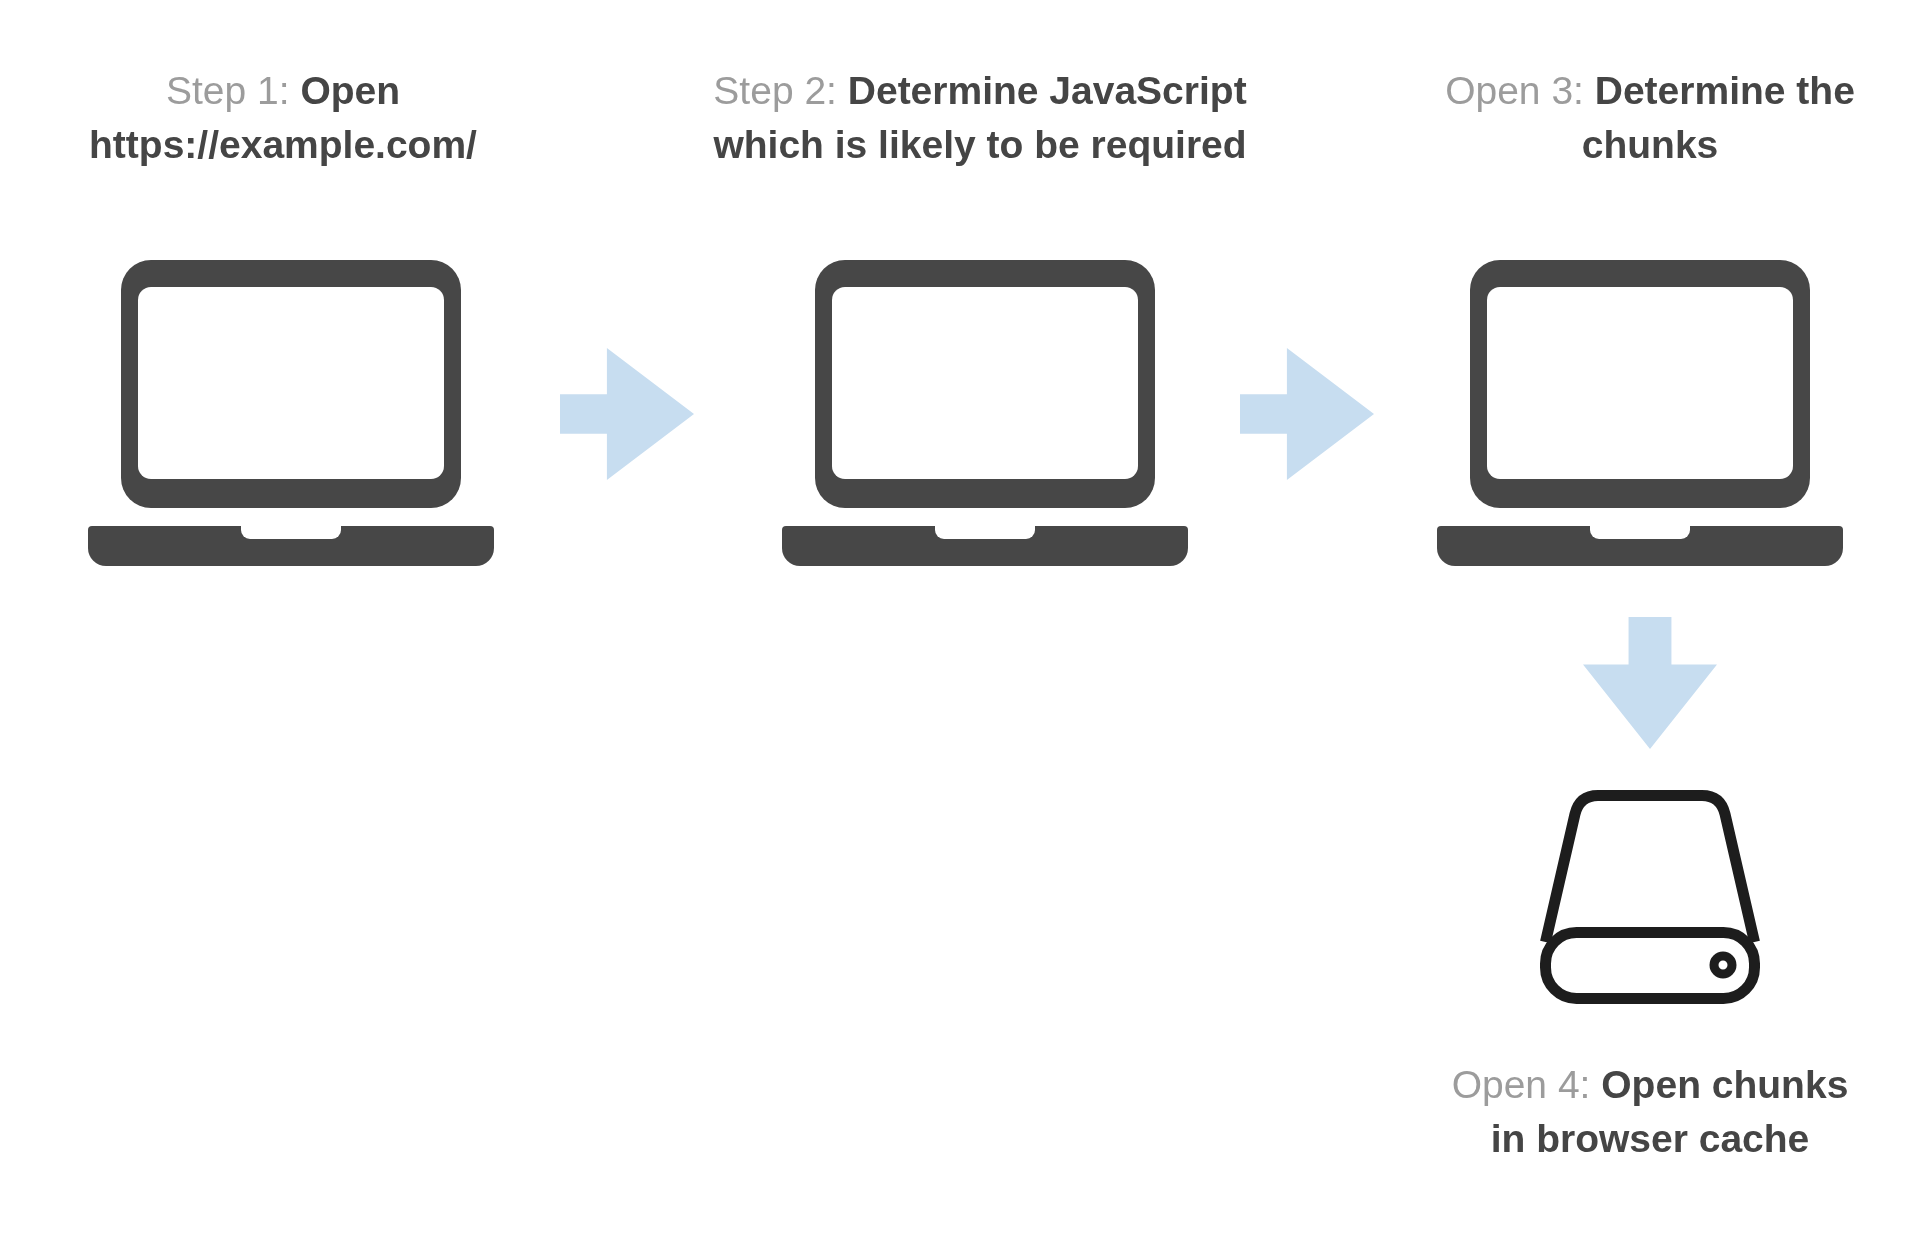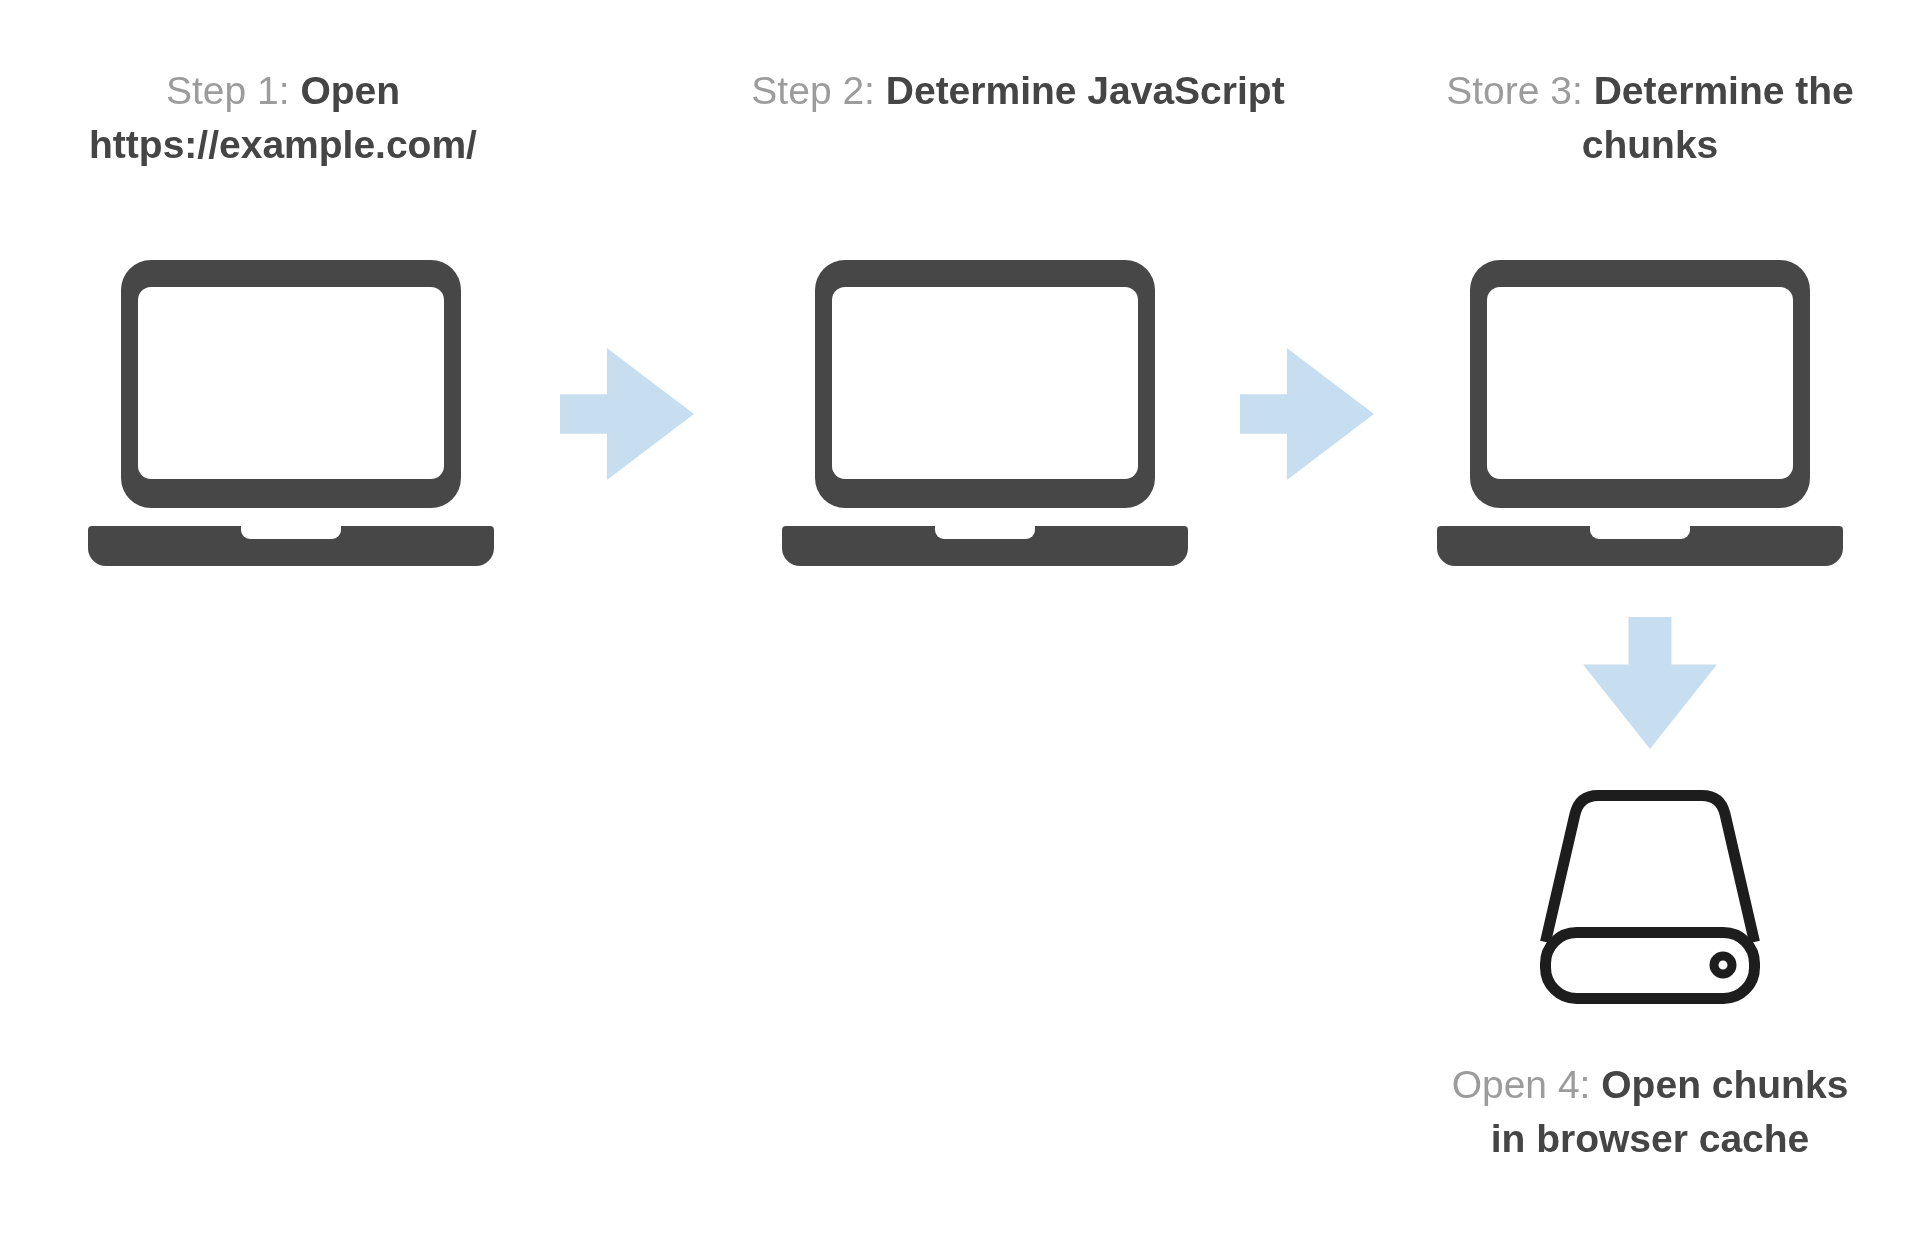--- a/index.html
+++ b/index.html
@@ -28,21 +28,21 @@
     font-size:39px;
     line-height:54px;
     color:var(--step-title-dark);
     font-weight:700;
   }
   .step-label .prefix{
     color:var(--step-prefix-gray);
     font-weight:400;
   }
   .label-1{left:-37px;top:64px;}
-  .label-2{left:698px;top:64px;}
+  .label-2{left:660px;top:64px;}
   .label-3{left:1330px;top:64px;}
   .label-4{left:1330px;top:1058px;}
 
   
   .laptop{position:absolute;width:406px;top:260px;}
   .laptop-1{left:88px;}
   .laptop-2{left:782px;}
   .laptop-3{left:1437px;}
   .lid{
     position:relative;margin:0 auto;
@@ -106,25 +106,26 @@
       <span>Open</span>
     </div>
     <div>https://example.com/</div>
   </div>
 
   <div class="step-label label-2">
     <div>
       <span class="prefix">Step 2:</span>
       <span>Determine JavaScript</span>
     </div>
+    <div>which is likely to be required</div>
   </div>
 
   <div class="step-label label-3">
     <div>
-      <span class="prefix">Store 3:</span>
+      <span class="prefix">Open 3:</span>
       <span>Determine the</span>
     </div>
     <div>chunks</div>
   </div>
 
   <div class="laptop laptop-1">
     <div class="lid">
       <div class="screen"></div>
     </div>
     <div class="base">

